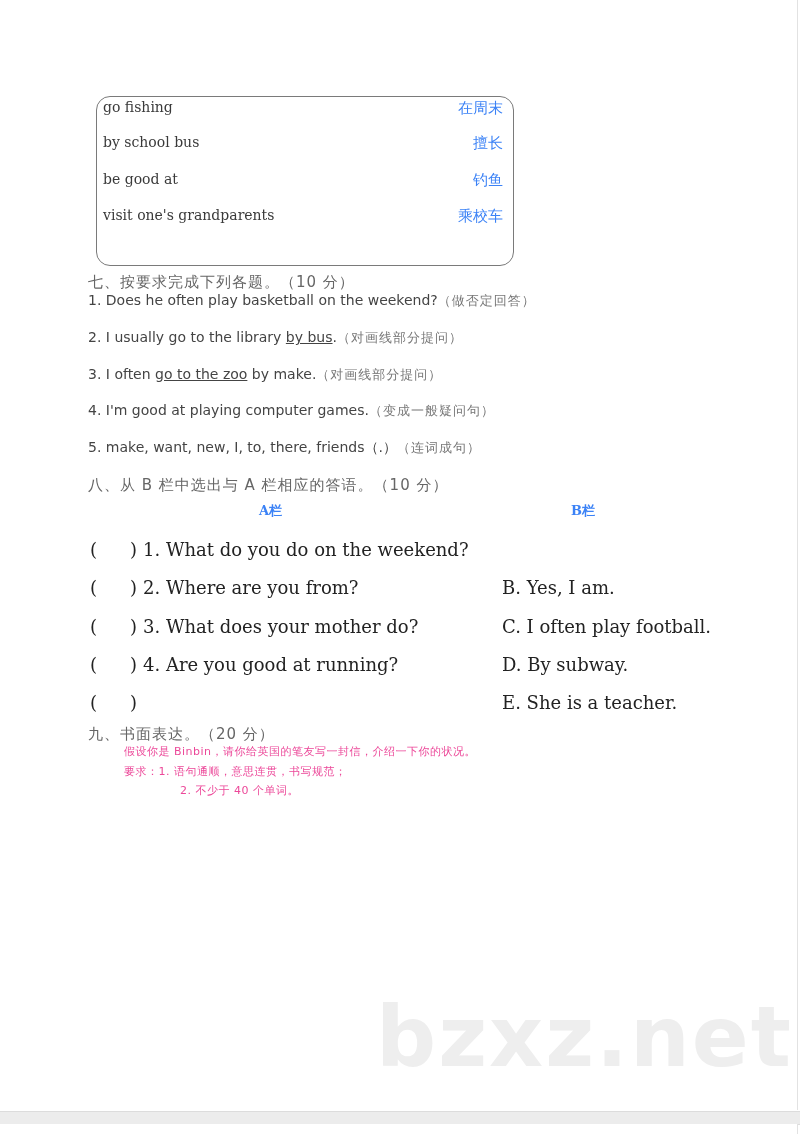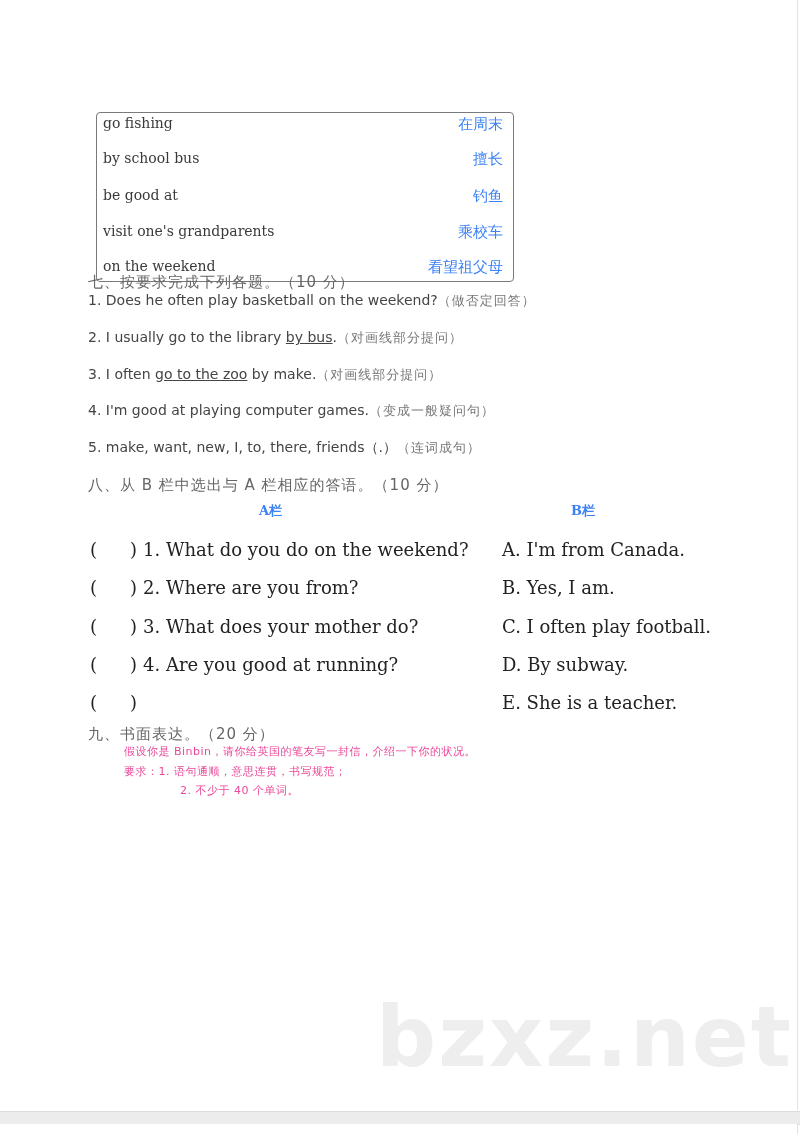--- a/index.html
+++ b/index.html
@@ -17,22 +17,22 @@
       position: absolute; left: 0; top: 1111px; width: 800px; height: 12px;
       background: #ececec; border-top: 1px solid #dcdcdc; border-bottom: 1px solid #dcdcdc;
     }
     .page-next {
       position: absolute; left: 0; top: 1124px; width: 797px; height: 10px; background: #fff;
       border-right: 1px solid #e2e2e2;
     }
 
     
     .vocab-box {
-      position: absolute; left: 96px; top: 112px; width: 418px; height: 170px;
-      border: 1.5px solid #7a7a7a; border-radius: 4px; box-sizing: border-box;
+      position: absolute; left: 96px; top: 96px; width: 418px; height: 170px;
+      border: 1.5px solid #7a7a7a; border-radius: 14px; box-sizing: border-box;
       font-family: "DejaVu Serif", serif; color: #3a3a3a;
     }
     .vocab-row { position: absolute; left: 6px; right: 10px; height: 22px; }
     .vocab-row .en { position: absolute; left: 0; top: 0; font-size: 14px; }
     .vocab-row .zh { position: absolute; right: 0; top: 0; font-size: 15px; font-family: "DejaVu Sans", sans-serif; color: #3b82f6; }
 
     .line { position: absolute; left: 88px; white-space: nowrap; }
     .sec-head { font-size: 15px; color: #666; letter-spacing: 1px; }
     .q { font-size: 14px; color: #444; }
     .q .note { color: #777; font-size: 13px; letter-spacing: 1px; text-align: right; }
@@ -67,24 +67,20 @@
       <span class="zh">擅长</span>
     </div>
     <div class="vocab-row" style="top:74px">
       <span class="en">be good at</span>
       <span class="zh">钓鱼</span>
     </div>
     <div class="vocab-row" style="top:110px">
       <span class="en">visit one's grandparents</span>
       <span class="zh">乘校车</span>
     </div>
-    <div class="vocab-row" style="top:145px">
-      <span class="en">on the weekend</span>
-      <span class="zh">看望祖父母</span>
-    </div>
   </div>
 
   <div class="line sec-head" style="top:273px">七、按要求完成下列各题。（10 分）</div>
 
   <div class="line q" style="top:292px">
     <span>1. Does he often play basketball on the weekend?</span><span class="note">（做否定回答）</span>
   </div>
   <div class="line q" style="top:329px">
     <span>2. I usually go to the library </span><u>by bus</u><span>.</span><span class="note">（对画线部分提问）</span>
   </div>
@@ -100,21 +96,20 @@
 
   <div class="line sec-head" style="top:476px">八、从 B 栏中选出与 A 栏相应的答语。（10 分）</div>
 
   <div class="match-head" style="left:259px; top:502px">A栏</div>
   <div class="match-head" style="left:571px; top:502px">B栏</div>
 
   <div class="match-row" style="top:539px">
     <span class="paren-l">(</span>
     <span class="paren-r">)</span>
     <span class="question">1. What do you do on the weekend?</span>
-    <span class="answer">A. I'm from Canada.</span>
   </div>
   <div class="match-row" style="top:577px">
     <span class="paren-l">(</span>
     <span class="paren-r">)</span>
     <span class="question">2. Where are you from?</span>
     <span class="answer">B. Yes, I am.</span>
   </div>
   <div class="match-row" style="top:616px">
     <span class="paren-l">(</span>
     <span class="paren-r">)</span>

